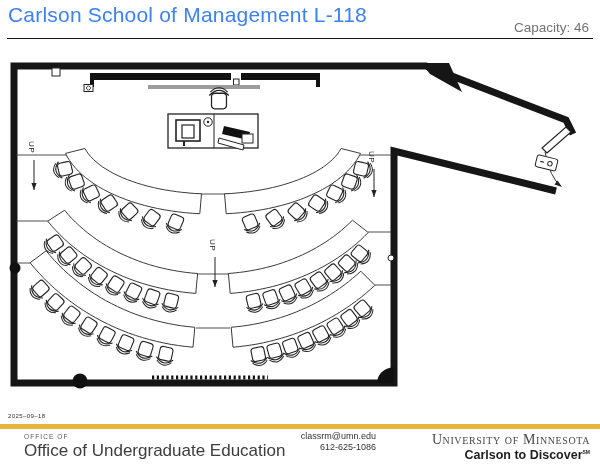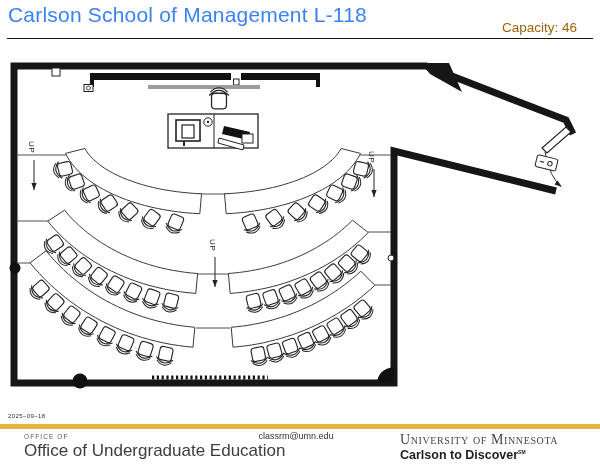--- a/index.html
+++ b/index.html
@@ -1,28 +1,28 @@
 <!DOCTYPE html>
 <html><head>
 <meta charset="utf-8">
 <style>
   html,body{margin:0;padding:0;background:#fff;}
   body{width:600px;height:464px;position:relative;font-family:"Liberation Sans",sans-serif;overflow:hidden;}
   .hdr{position:absolute;left:7px;top:0;width:586px;height:38px;border-bottom:1.5px solid #141414;}
   .hdr-title{position:absolute;left:1px;bottom:11px;font-size:21px;color:#3b82f6;letter-spacing:.2px;}
-  .hdr-cap{position:absolute;right:16px;bottom:3px;font-size:13.5px;color:#a16207;}
+  .hdr-cap{position:absolute;right:4px;bottom:3px;font-size:13.5px;color:#737373;}
   svg{position:absolute;left:0;top:0;}
   .date-row{position:absolute;left:8px;top:413px;font-size:6px;letter-spacing:.4px;color:#2e2e2e;}
   .goldbar{position:absolute;left:0;top:424px;width:600px;height:5px;background:#e9b43c;}
   .ft-left{position:absolute;left:24px;top:433px;color:#3d3d3d;}
   .ft-office-of{font-size:6.5px;letter-spacing:1.1px;color:#585858;}
   .ft-cm{font-size:11.5px;letter-spacing:2.2px;color:#3d3d3d;margin-top:0px;}
   .ft-oue{font-size:17px;color:#3d3d3d;margin-top:1px;}
-  .ft-center{position:absolute;left:216px;top:431px;width:160px;text-align:center;font-size:9px;line-height:11px;color:#333;}
-  .ft-right{position:absolute;right:10px;top:432px;width:190px;text-align:left;}
+  .ft-center{position:absolute;left:216px;top:431px;width:160px;text-align:right;font-size:9px;line-height:11px;color:#333;}
+  .ft-right{position:absolute;right:10px;top:432px;width:190px;text-align:right;}
   .ft-umn{font-family:"Liberation Serif",serif;font-variant:small-caps;font-size:14px;letter-spacing:.6px;color:#474747;}
   .ft-driven{font-size:12.5px;font-weight:bold;color:#1e1e1e;margin-top:0px;}
   .ft-driven sup{font-size:5px;}
 </style>
 </head>
 <body>
 
 <div class="hdr">
   <div class="hdr-title">Carlson School of Management L-118</div>
   <div class="hdr-cap">Capacity: 46</div>
@@ -363,17 +363,18 @@
 </svg>
 
 <div class="date-row">2025–09–18</div>
 <div class="goldbar" style="background: rgb(233, 180, 60);"></div>
 <div class="ft-left">
   <div class="ft-office-of">OFFICE OF</div>
   <div class="ft-oue">Office of Undergraduate Education</div>
 </div>
 <div class="ft-center">
   <div>classrm@umn.edu</div>
+  <div>612-625-1086</div>
 </div>
 <div class="ft-right">
   <div class="ft-umn">University of Minnesota</div>
   <div class="ft-driven"><span>Carlson to Discover</span><sup>SM</sup></div>
 </div>
 
 </body></html>

